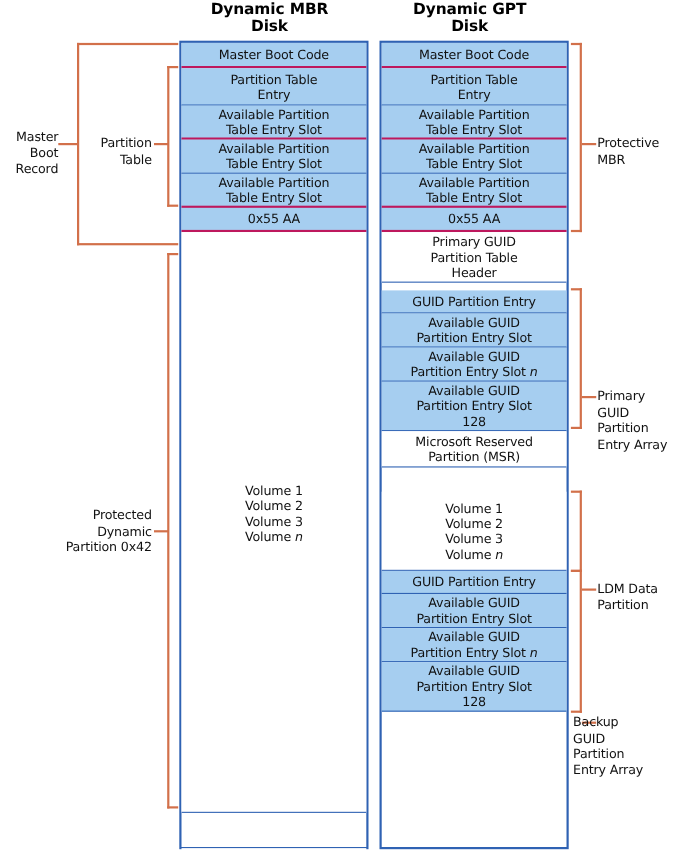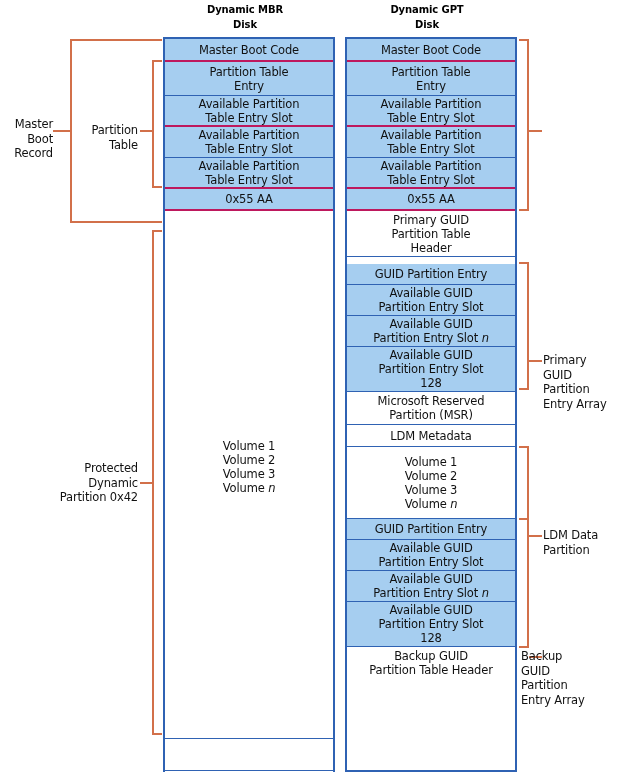--- a/index.html
+++ b/index.html
@@ -11,21 +11,21 @@
   }
   #stage {
     position: relative;
     width: 624px; height: 774px;
     background: #ffffff;
   }
 
   
   .col-title {
     position: absolute;
-    font-size: 10px;
+    font-size: 14px;
     font-weight: bold;
     color: #000000;
     text-align: center;
     line-height: 15px;
     letter-spacing: -0.1px;
   }
   #title-mbr { left: 160px; top: 2px; width: 170px; }
   #title-gpt { left: 342px; top: 2px; width: 170px; }
 
   
@@ -152,57 +152,52 @@
       </div>
     <div class="cell blue" style="top:277px; height:31px;">
         <span class="txt">Available GUID<br>Partition Entry Slot  <i>n</i></span>
       </div>
     <div class="cell blue" style="top:308px; height:45px;">
         <span class="txt">Available GUID<br>Partition Entry Slot<br>128</span>
       </div>
     <div class="cell white" style="top:353px; height:33px;">
         <span class="txt">Microsoft Reserved<br>Partition (MSR)</span>
       </div>
-    <div class="cell white" style="top:386px; height:22px;">
-        <span class="txt">LDM Metadata</span>
-      </div>
     <div class="cell white" style="top:408px; height:72px;">
         <span class="txt">Volume 1<br>Volume 2<br>Volume 3<br>Volume <i>n</i></span>
       </div>
     <div class="cell blue" style="top:480px; height:21px;">
         <span class="txt">GUID Partition Entry</span>
       </div>
     <div class="cell blue" style="top:501px; height:31px;">
         <span class="txt">Available GUID<br>Partition Entry Slot</span>
       </div>
     <div class="cell blue" style="top:532px; height:31px;">
         <span class="txt">Available GUID<br>Partition Entry Slot  <i>n</i></span>
       </div>
     <div class="cell blue" style="top:563px; height:45px;">
         <span class="txt">Available GUID<br>Partition Entry Slot<br>128</span>
-      </div>
-    <div class="cell white nobot" style="top:608px; height:31px;">
-        <span class="txt">Backup GUID<br>Partition Table Header</span>
       </div>
   </div>
 
   <div class="brk brk-right" style="left:70px; top:39px; width:92px; height:184px;"></div>
   <div class="tick" style="left:53px; top:130px; width:17px;"></div>
   <div class="olabel right-al" style="left:0px; top:117px; width:53px;">Master<br>Boot<br>Record</div>
 
   <div class="brk brk-right" style="left:152px; top:60px; width:10px; height:128px;"></div>
   <div class="tick" style="left:140px; top:130px; width:13px;"></div>
   <div class="olabel right-al" style="left:78px; top:123px; width:60px;">Partition<br>Table</div>
 
   <div class="brk brk-right" style="left:152px; top:230px; width:10px; height:505px;"></div>
   <div class="tick" style="left:140px; top:482px; width:13px;"></div>
   <div class="olabel right-al" style="left:34px; top:461px; width:104px;">Protected<br>Dynamic<br>Partition 0x42</div>
 
   <div class="brk brk-left" style="left:519px; top:39px; width:10px; height:172px;"></div>
   <div class="tick" style="left:529px; top:130px; width:13px;"></div>
+  <div class="olabel left-al" style="left:543px; top:123px; width:80px;">Protective<br>MBR</div>
 
   <div class="brk brk-left" style="left:519px; top:262px; width:10px; height:128px;"></div>
   <div class="tick" style="left:529px; top:360px; width:13px;"></div>
   <div class="olabel left-al" style="left:543px; top:353px; width:82px;">Primary<br>GUID<br>Partition<br>Entry Array</div>
 
   <div class="brk brk-left" style="left:519px; top:446px; width:10px; height:74px;"></div>
   <div class="tick" style="left:529px; top:535px; width:13px;"></div>
   <div class="olabel left-al" style="left:543px; top:528px; width:82px;">LDM Data<br>Partition</div>
 
   <div class="brk brk-left" style="left:519px; top:518px; width:10px; height:130px;"></div>

